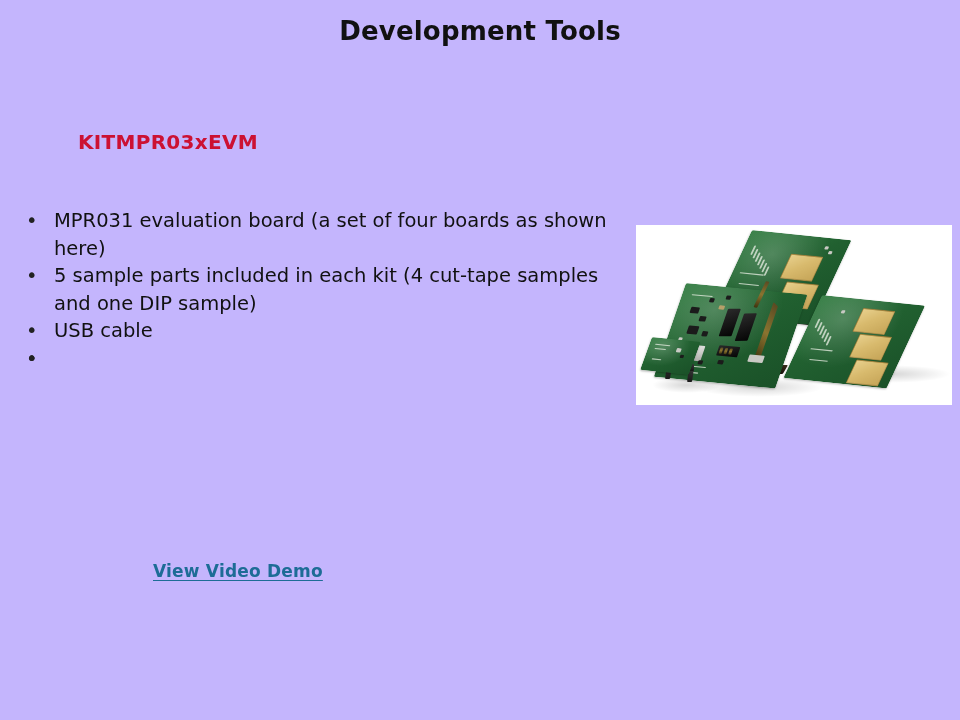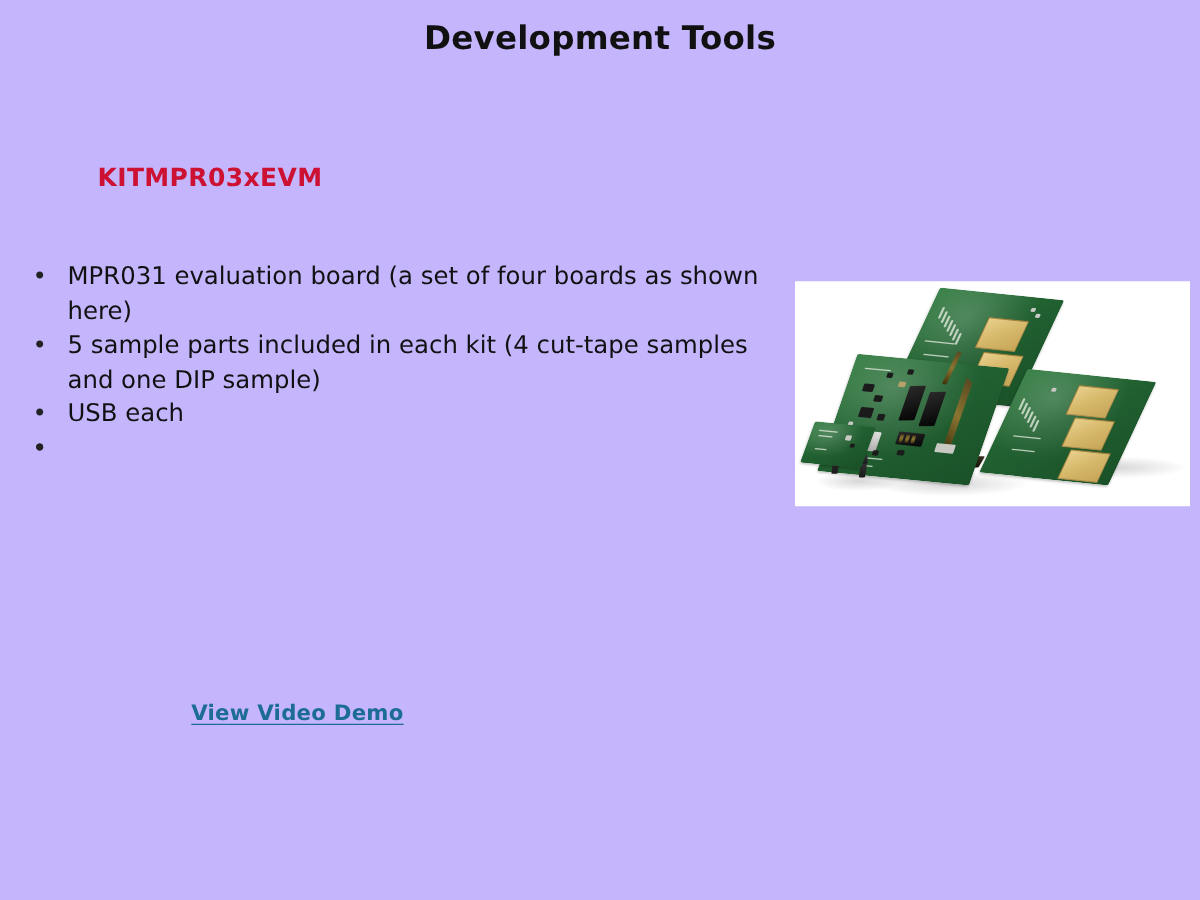--- a/index.html
+++ b/index.html
@@ -183,21 +183,21 @@
     <li>
       <span class="bullet-dot">•</span>
       <span>MPR031 evaluation board (a set of four boards  as shown here)</span>
     </li>
     <li>
       <span class="bullet-dot">•</span>
       <span>5 sample parts included in each kit (4 cut-tape samples and one DIP sample)</span>
     </li>
     <li>
       <span class="bullet-dot">•</span>
-      <span>USB each</span>
+      <span>USB cable</span>
     </li>
     <li>
       <span class="bullet-dot">•</span>
     </li>
     <li>
       <span class="bullet-dot">•</span>
     </li>
   </ul>
 
   <div id="video-link-wrap">

